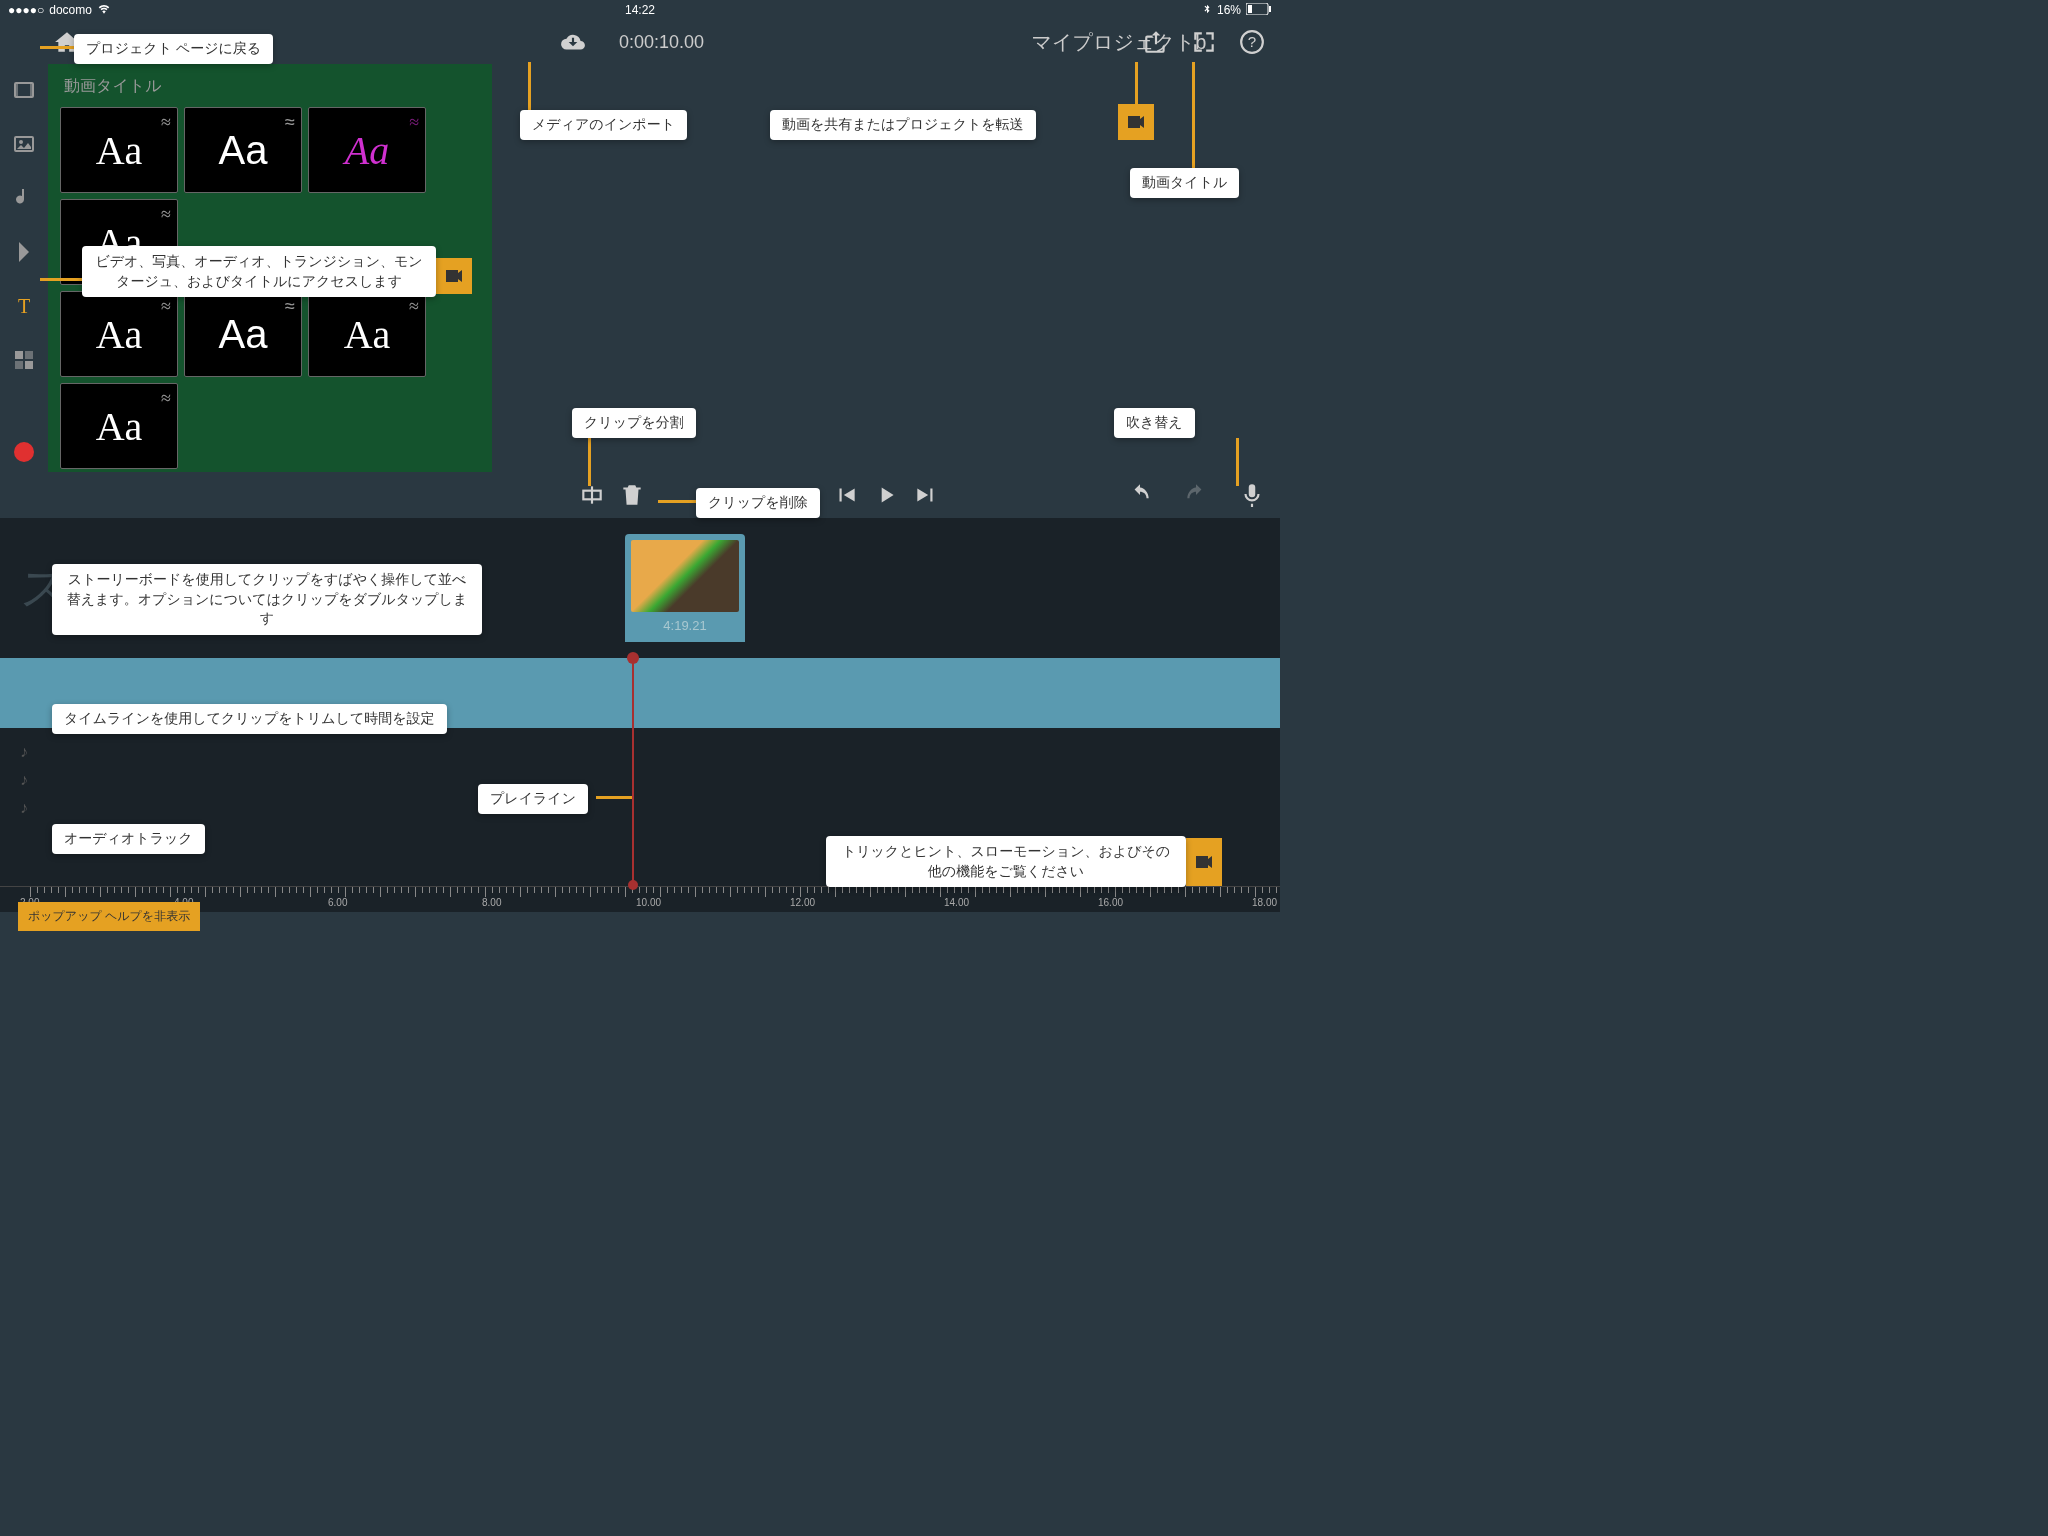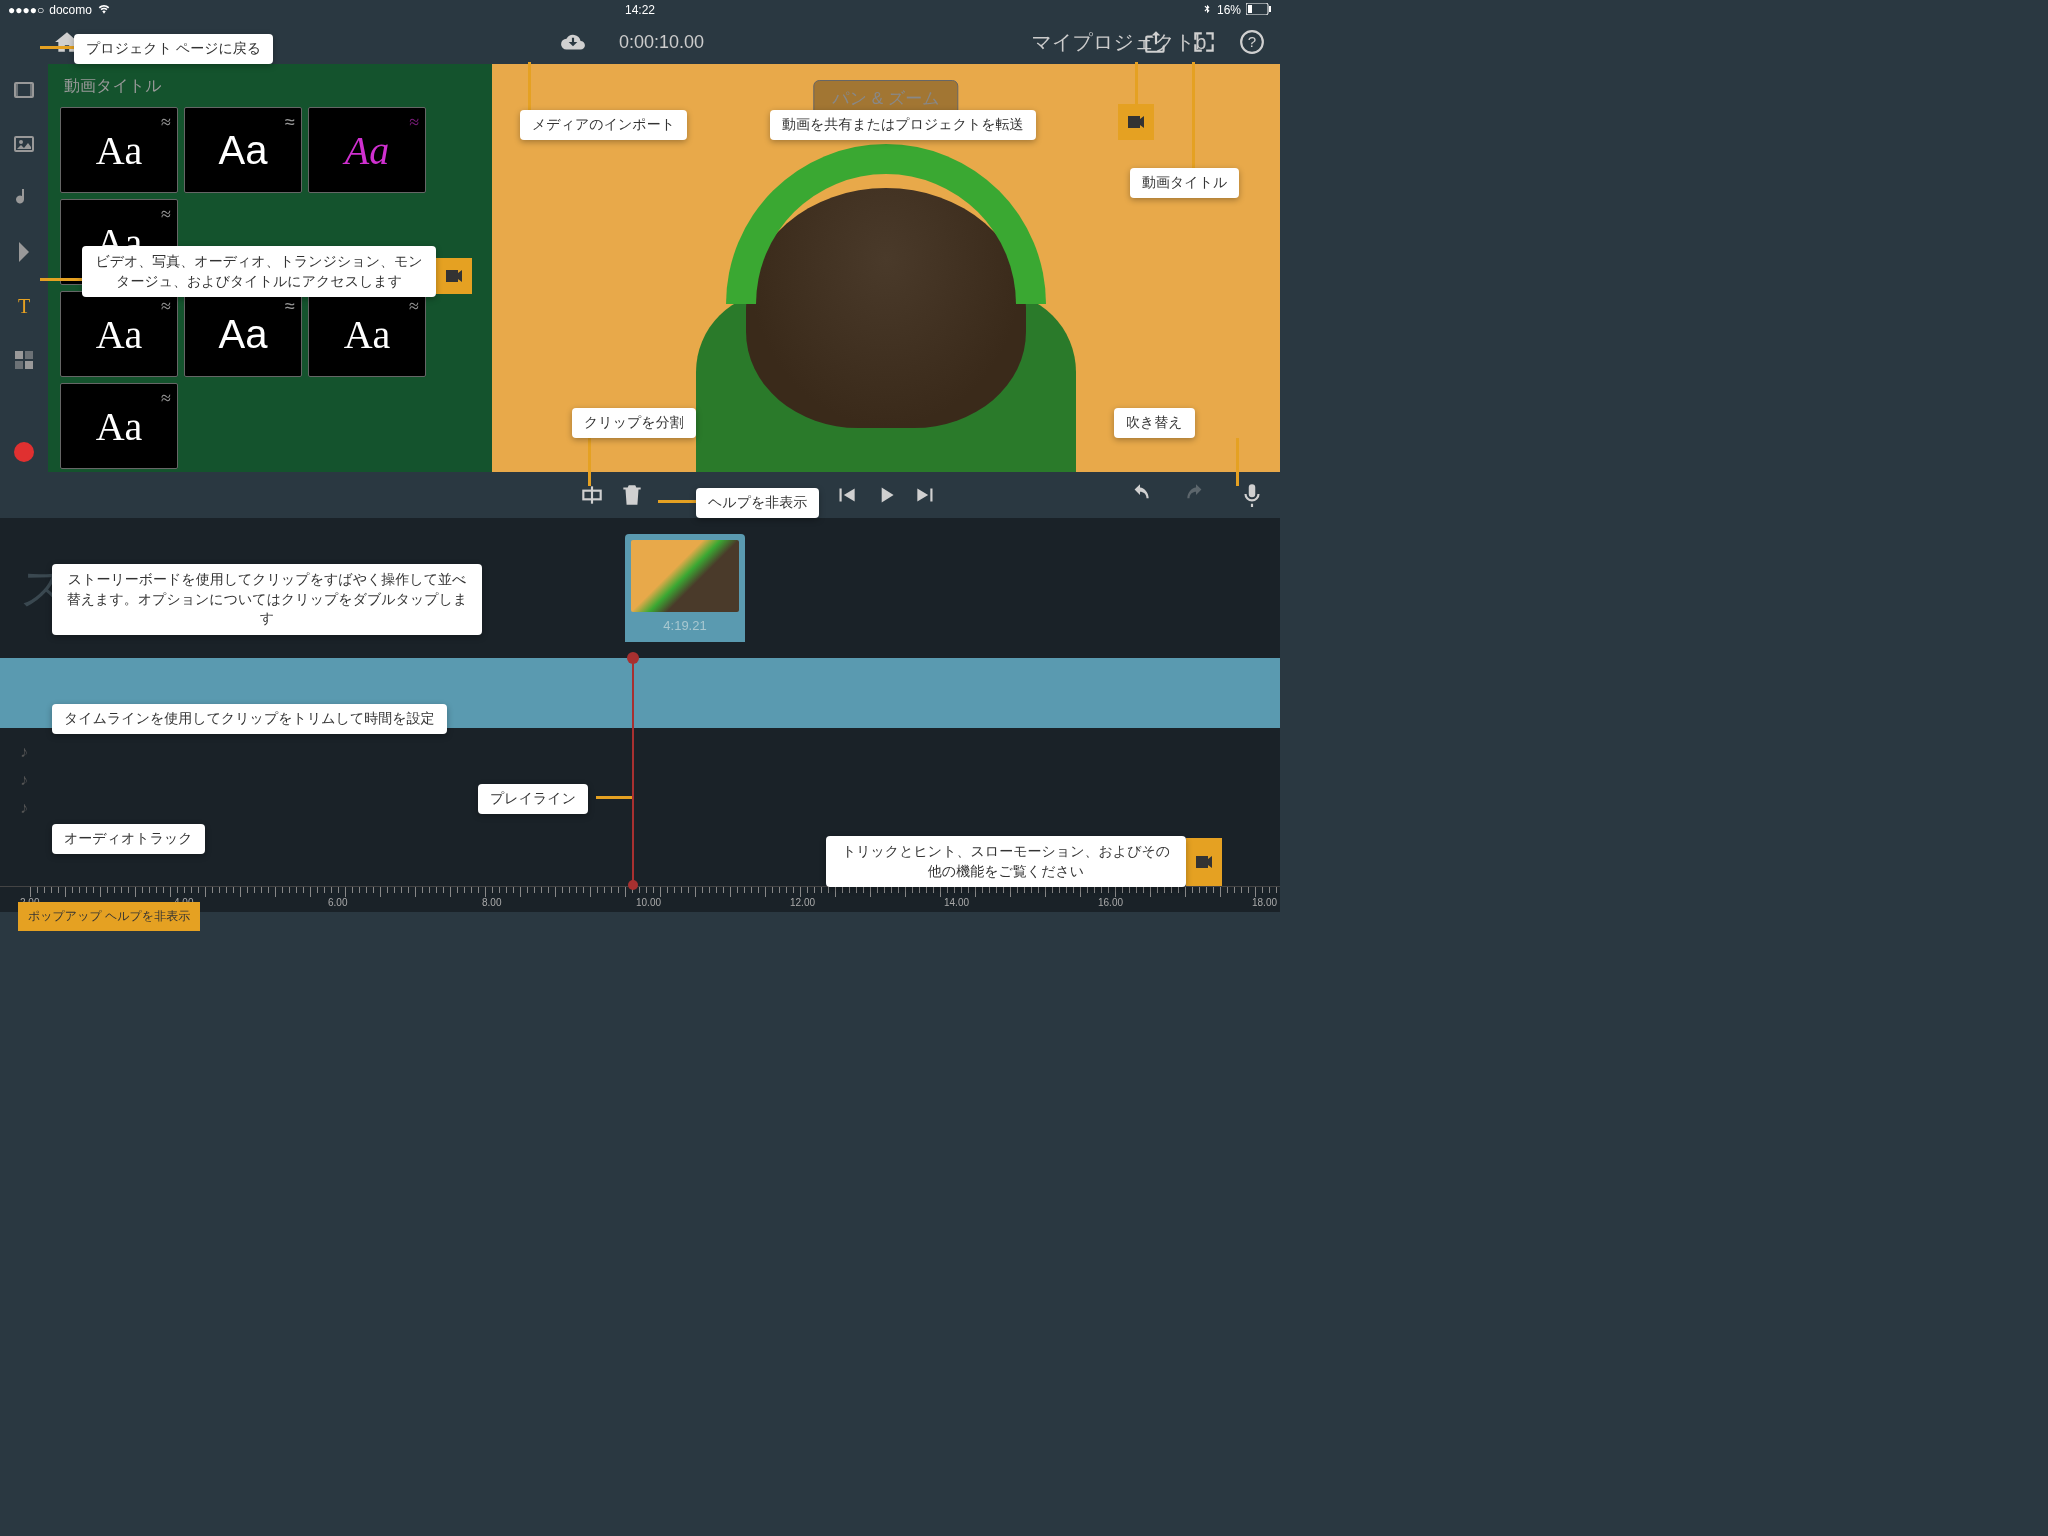--- a/index.html
+++ b/index.html
@@ -173,28 +173,20 @@
       </div>
     <div class="titles-grid" id="titles-row-2" style="margin-top:6px">
         <div class="title-thumb" style="font-family: &quot;Arial Black&quot;; color: rgb(255, 255, 255);"><span class="waves">≈</span>Aa</div>
         <div class="title-thumb" style="font-family: Helvetica; color: rgb(255, 255, 255);"><span class="waves">≈</span>Aa</div>
         <div class="title-thumb" style="font-family: Georgia; color: rgb(255, 255, 255);"><span class="waves">≈</span>Aa</div>
         <div class="title-thumb" style="font-family: &quot;Arial Black&quot;; color: rgb(255, 255, 255);"><span class="waves">≈</span>Aa</div>
       </div>
 
   </div>
 
-  <div class="preview-pane">
-    <div class="anime-bg">
-      <div class="body-part"></div>
-      <div class="char-head"></div>
-      <div class="headphones"></div>
-    </div>
-    <div class="pan-zoom-indicator">パン &amp; ズーム</div>
-  </div>
 </div>
 
 <div class="playback-bar">
   <div style="width:560px"></div>
   <div class="icon-btn">
       <svg viewBox="0 0 24 24">
         <rect x="4" y="8" width="16" height="8" fill="none" stroke="currentColor" stroke-width="2"></rect>
         <line x1="12" y1="4" x2="12" y2="20" stroke="currentColor" stroke-width="2"></line>
       </svg>
     </div>
@@ -479,21 +471,21 @@
       <path d="M4 6h12v3l4-3v12l-4-3v3H4z"></path>
     </svg>
   </div>
 
 <div class="tooltip" style="top:408px;left:572px">クリップを分割</div>
 <div class="tooltip-line v" style="top:438px;left:588px;height:48px"></div>
 
 <div class="tooltip" style="top:408px;left:1114px">吹き替え</div>
 <div class="tooltip-line v" style="top:438px;left:1236px;height:48px"></div>
 
-<div class="tooltip" style="top:488px;left:696px">ヘルプを非表示</div>
+<div class="tooltip" style="top:488px;left:696px">クリップを削除</div>
 <div class="tooltip-line h" style="top:500px;left:658px;width:38px"></div>
 
 <div class="tooltip multi" style="top:564px;left:52px;width:430px">ストーリーボードを使用してクリップをすばやく操作して並べ替えます。オプションについてはクリップをダブルタップします</div>
 
 <div class="tooltip" style="top:704px;left:52px">タイムラインを使用してクリップをトリムして時間を設定</div>
 
 <div class="tooltip" style="top:784px;left:478px">プレイライン</div>
 <div class="tooltip-line h" style="top:796px;left:596px;width:36px"></div>
 
 <div class="tooltip" style="top:824px;left:52px">オーディオトラック</div>

